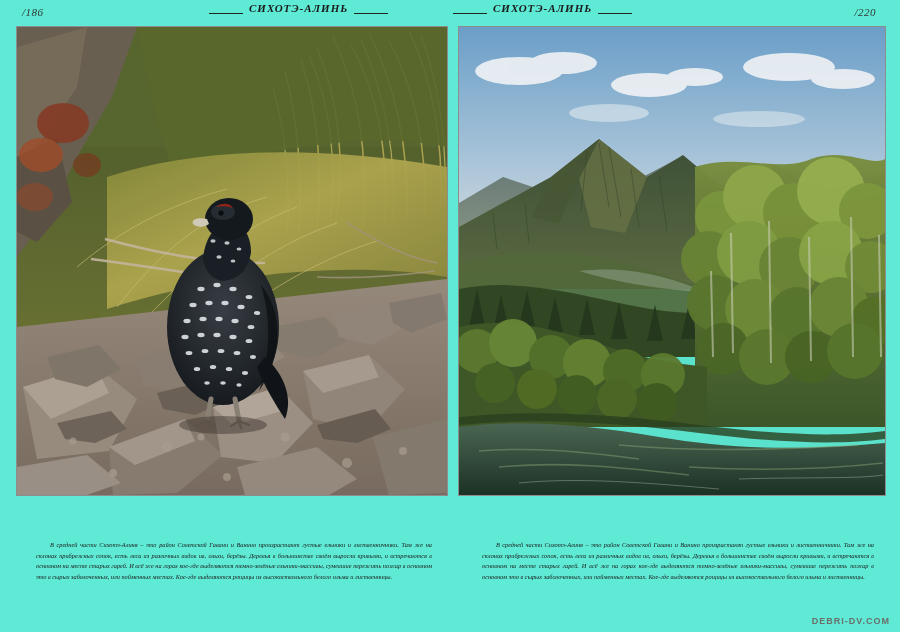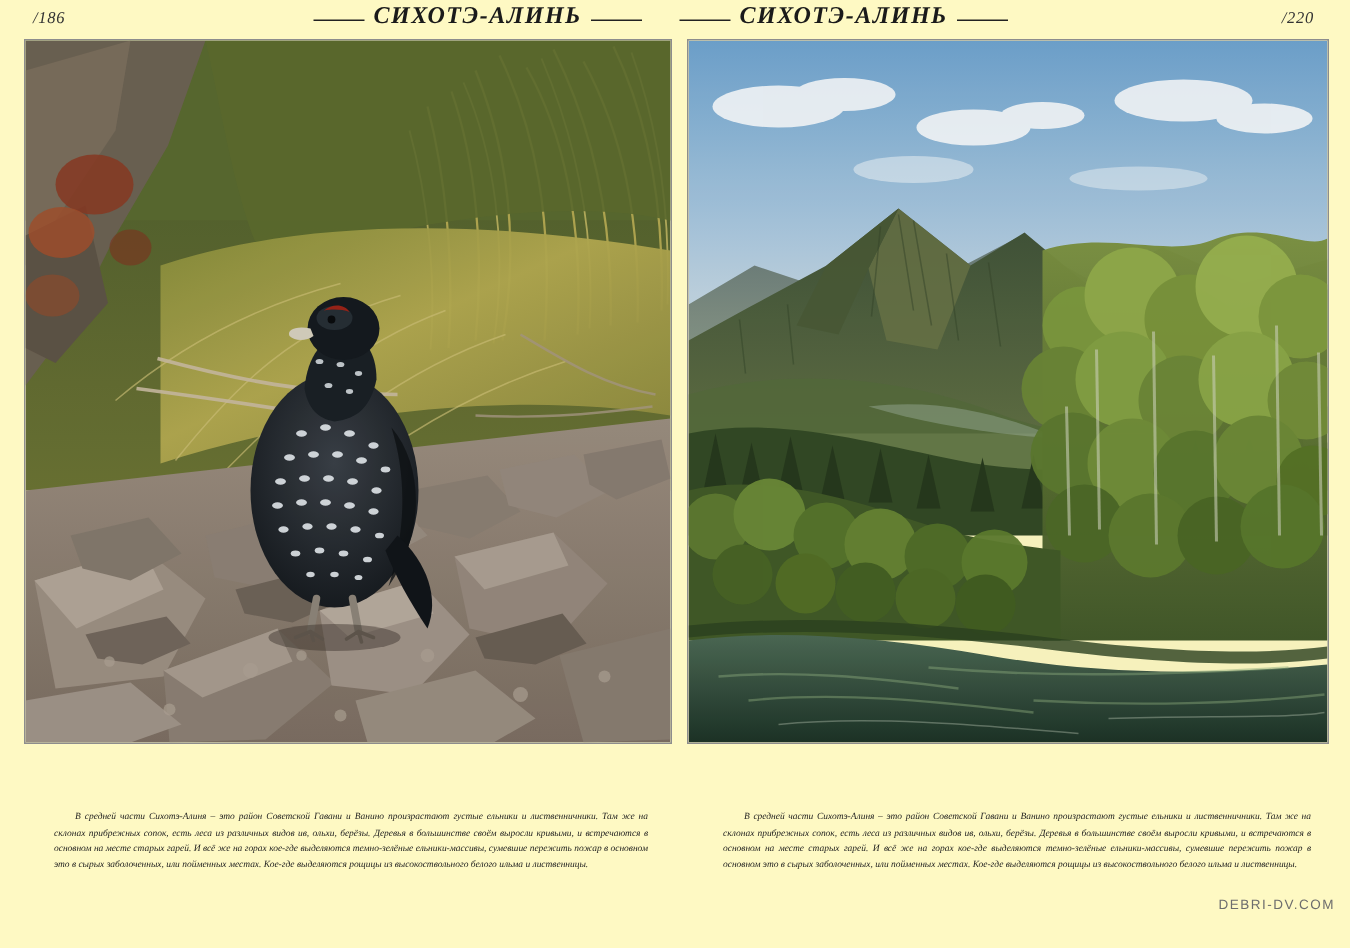--- a/index.html
+++ b/index.html
@@ -11,21 +11,21 @@
     width: 900px;
     height: 632px;
     overflow: hidden;
     font-family: "Liberation Serif", serif;
   }
 
   .spread {
     position: relative;
     width: 900px;
     height: 632px;
-    background: #fef9c3;
+    background: #5eead4;
     box-sizing: border-box;
   }
 
   
   .header {
     position: absolute;
     top: 0;
     left: 0;
     width: 900px;
     height: 26px;
@@ -41,21 +41,21 @@
   }
   .folio.left  { left: 22px; }
   .folio.right { right: 24px; }
 
   .run-title {
     position: absolute;
     top: 2px;
     font-family: "Liberation Serif", serif;
     font-style: italic;
     font-weight: bold;
-    font-size: 16px;
+    font-size: 11px;
     color: #1a1a1a;
     letter-spacing: 1px;
     white-space: nowrap;
   }
   .run-title.left  { left: 243px; }
   .run-title.right { left: 487px; }
   .title-text {
     display: inline-block;
     padding: 0 6px;
     position: relative;
@@ -111,25 +111,26 @@
     margin: 0;
     text-indent: 14px;
   }
   .col-left  { left: 36px;  width: 396px; }
   .col-right { left: 482px; width: 392px; }
 
   
   .watermark {
     position: absolute;
     right: 10px;
-    bottom: 24px;
+    bottom: 6px;
     font-family: "Liberation Sans", sans-serif;
     font-size: 9px;
     letter-spacing: 1px;
     color: #6d6d6d;
+    font-weight: bold;
   }
 
   
   .gutter {
     position: absolute;
     left: 452px;
     top: 0;
     width: 1px;
     height: 632px;
     background: transparent;

